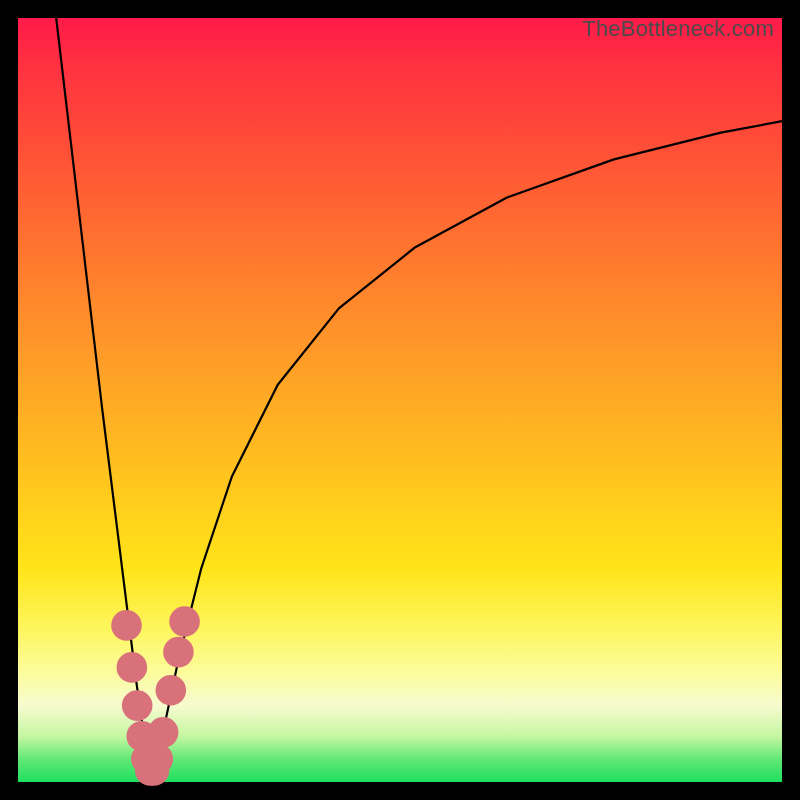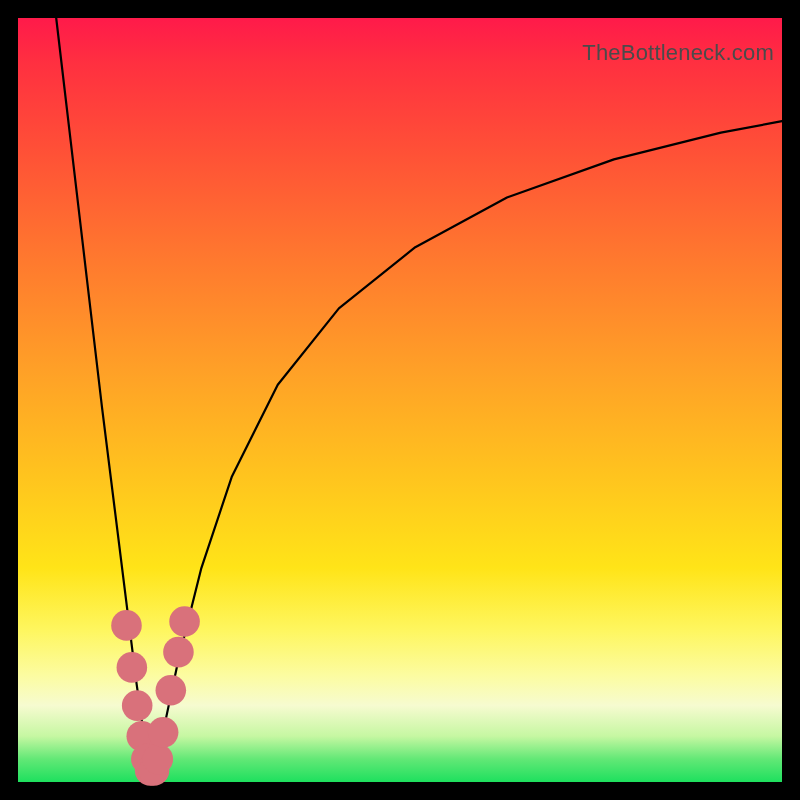--- a/index.html
+++ b/index.html
@@ -46,21 +46,20 @@
     );
   }
   .attribution {
     position: absolute;
     top: -2px;
     right: 8px;
     color: #4b4b4b;
     font-size: 22px;
     letter-spacing: 0.2px;
     user-select: none;
-    margin-top: 24px;
   }
   svg.curves {
     position: absolute;
     inset: 0;
     width: 100%;
     height: 100%;
     overflow: visible;
   }
 </style>
 </head>

